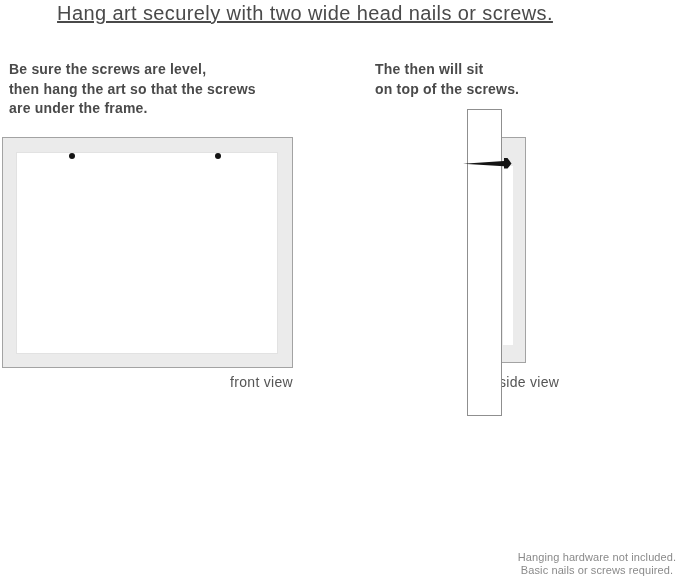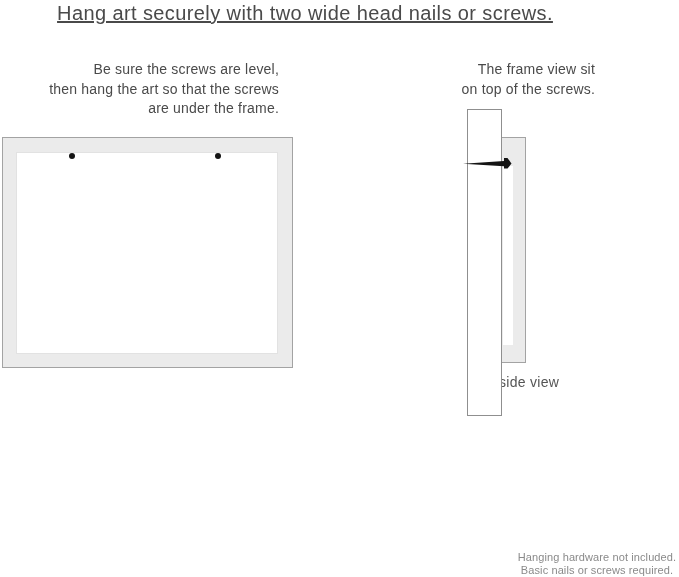--- a/index.html
+++ b/index.html
@@ -20,24 +20,24 @@
     font-size: 20px;
     font-weight: 300;
     letter-spacing: 0.4px;
     color: var(--text-primary, #4a4a4a);
     white-space: nowrap;
     text-decoration: underline;
   }
 
   .instr {
     position: absolute;
-    text-align: right;
+    text-align: left;
     font-size: 14px;
     line-height: 19.5px;
-    font-weight: 400;
+    font-weight: 700;
     letter-spacing: 0.2px;
     color: var(--text-primary, #4f4f4f);
     white-space: pre-line;
   }
   .instr-front { left: 9px;  top: 60px; width: 270px; }
   .instr-side  { left: 375px; top: 60px; width: 220px; }
 
   
   .frame-front {
     position: absolute;
@@ -120,28 +120,29 @@
 <body>
 
 <div class="canvas">
 
   <div class="title">Hang art securely with two wide head nails or screws.</div>
 
   <div class="instr instr-front">Be sure the screws are level,
 then hang the art so that the screws
 are under the frame.</div>
 
-  <div class="instr instr-side">The frame view sit
+  <div class="instr instr-side">The then will sit
 on top of the screws.</div>
 
   <div class="frame-front">
     <div class="frame-matte"></div>
   </div>
   <div class="screw-dot left"></div>
   <div class="screw-dot right"></div>
+  <div class="view-label front-label">front view</div>
 
   <div class="frame-side"></div>
   <div class="art-side"></div>
   <div class="wall-side"></div>
   <svg class="nail" viewBox="0 0 50 16" aria-hidden="true">
     <polygon points="0,8.7 41,6 41,11.2" fill="currentColor"></polygon>
     <polygon points="41,3 44.5,3 48.5,8.5 44.5,13.5 41,13.5" fill="currentColor"></polygon>
   </svg>
   <div class="view-label side-label">side view</div>
 

